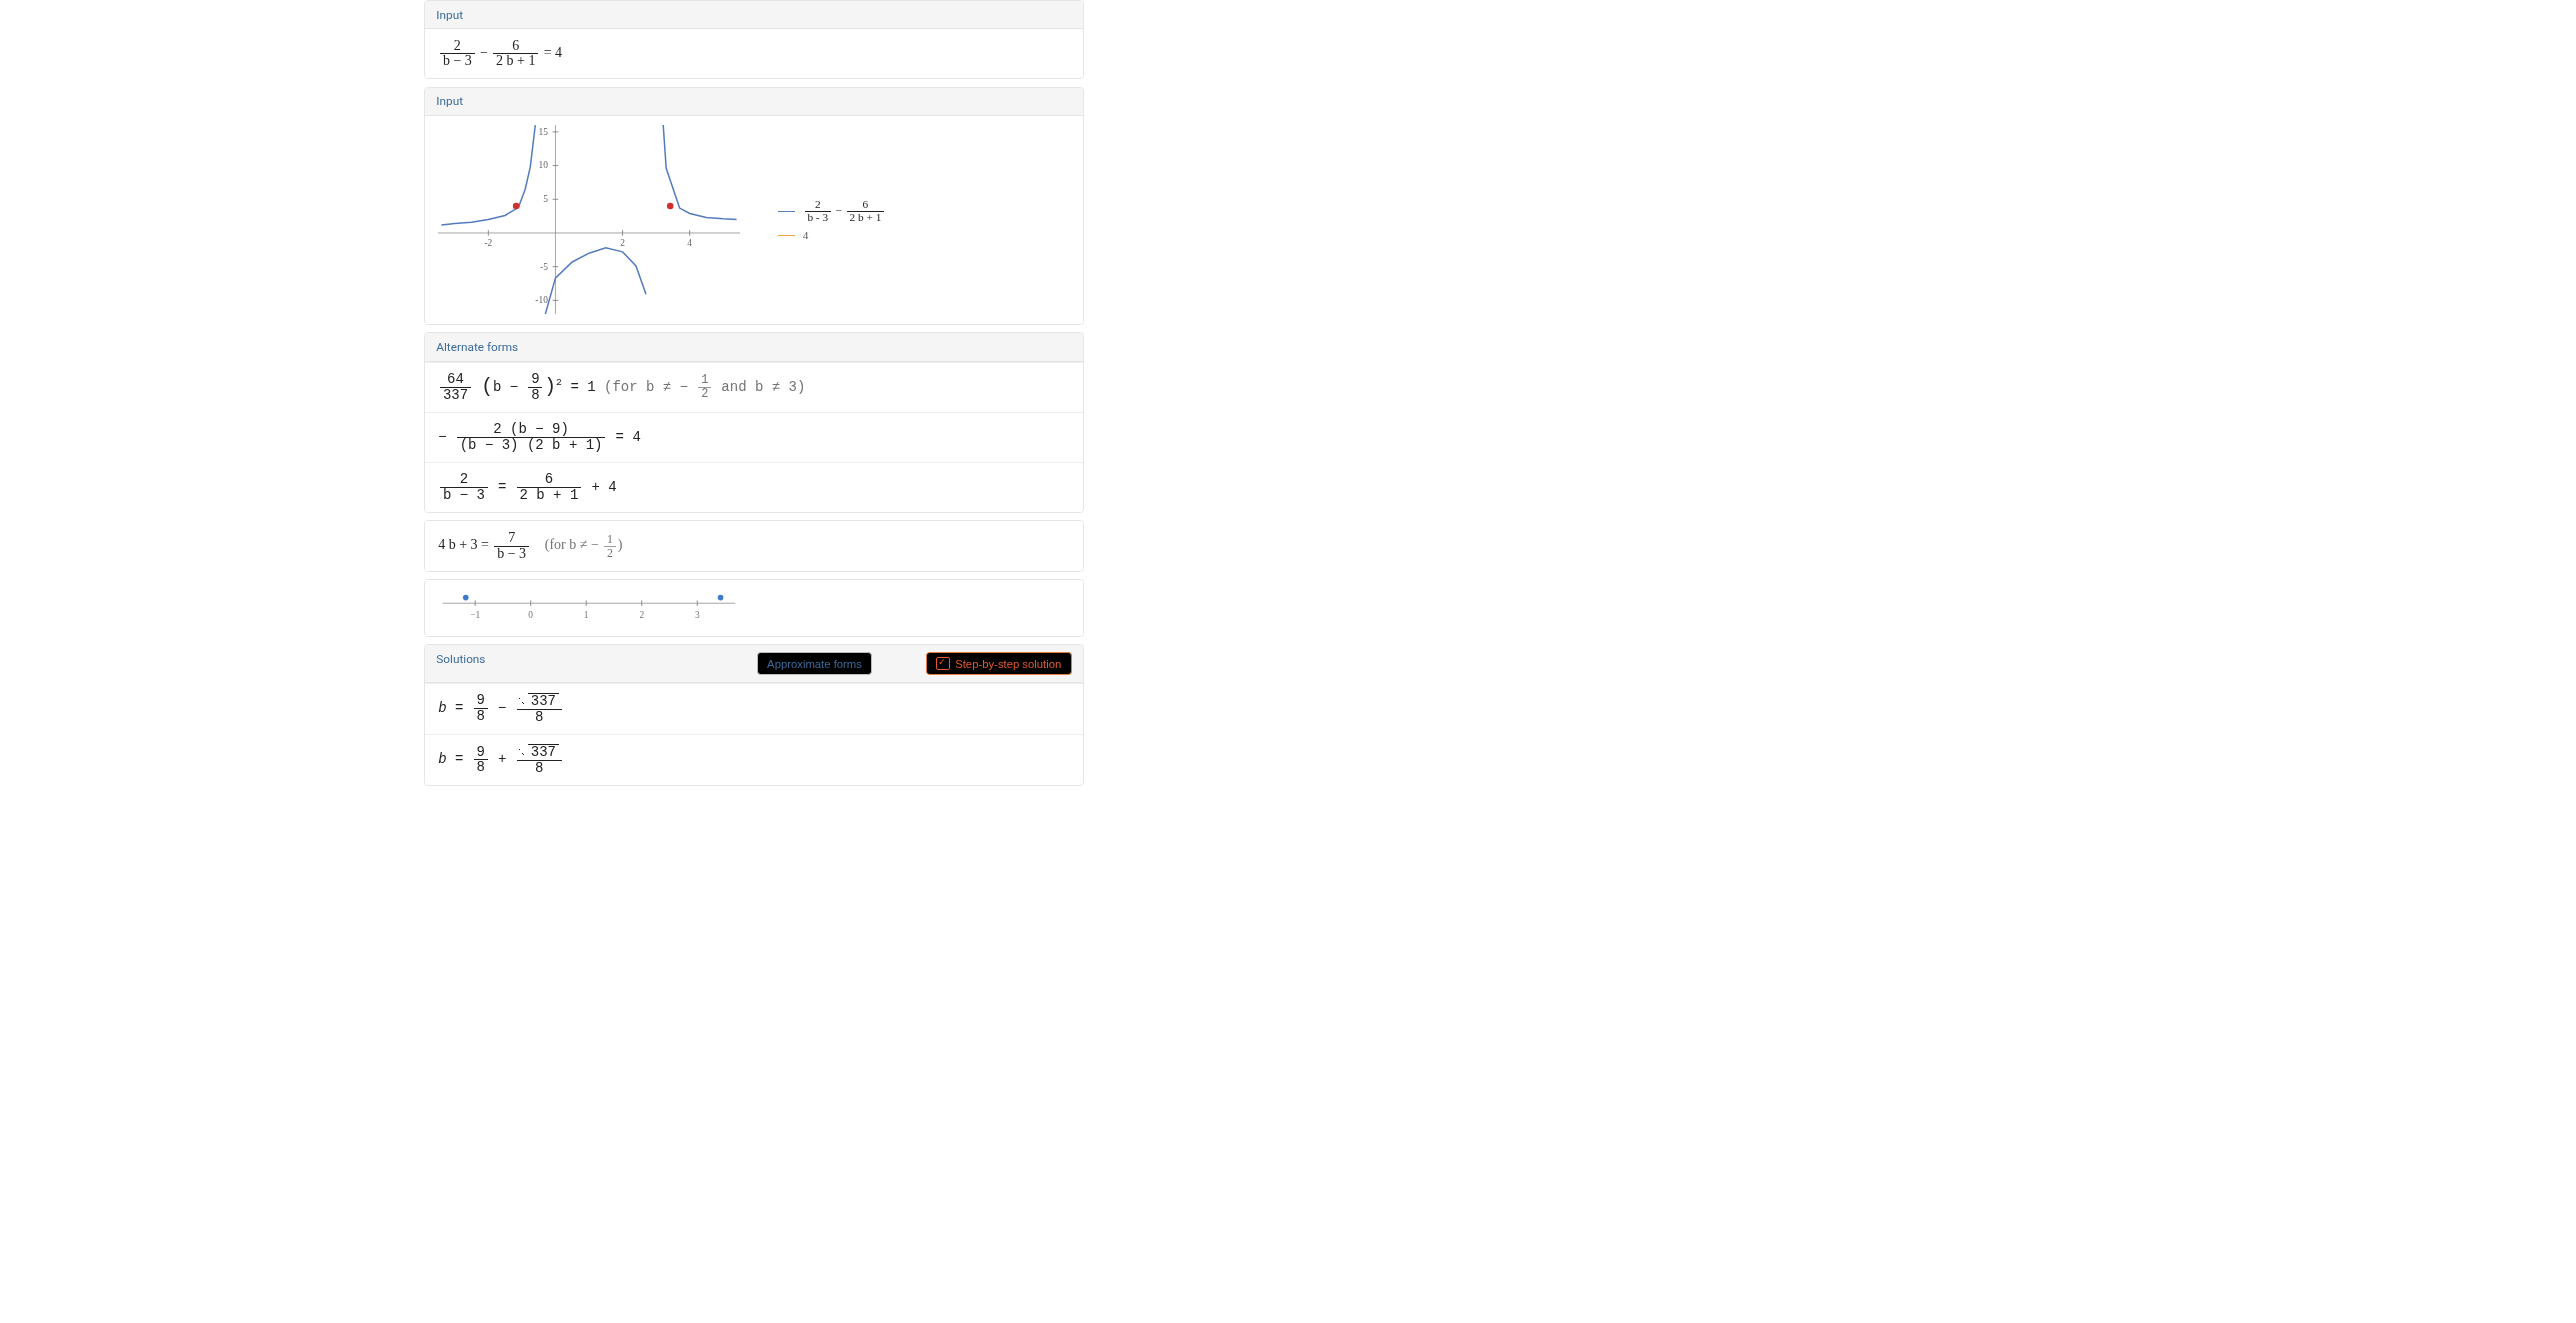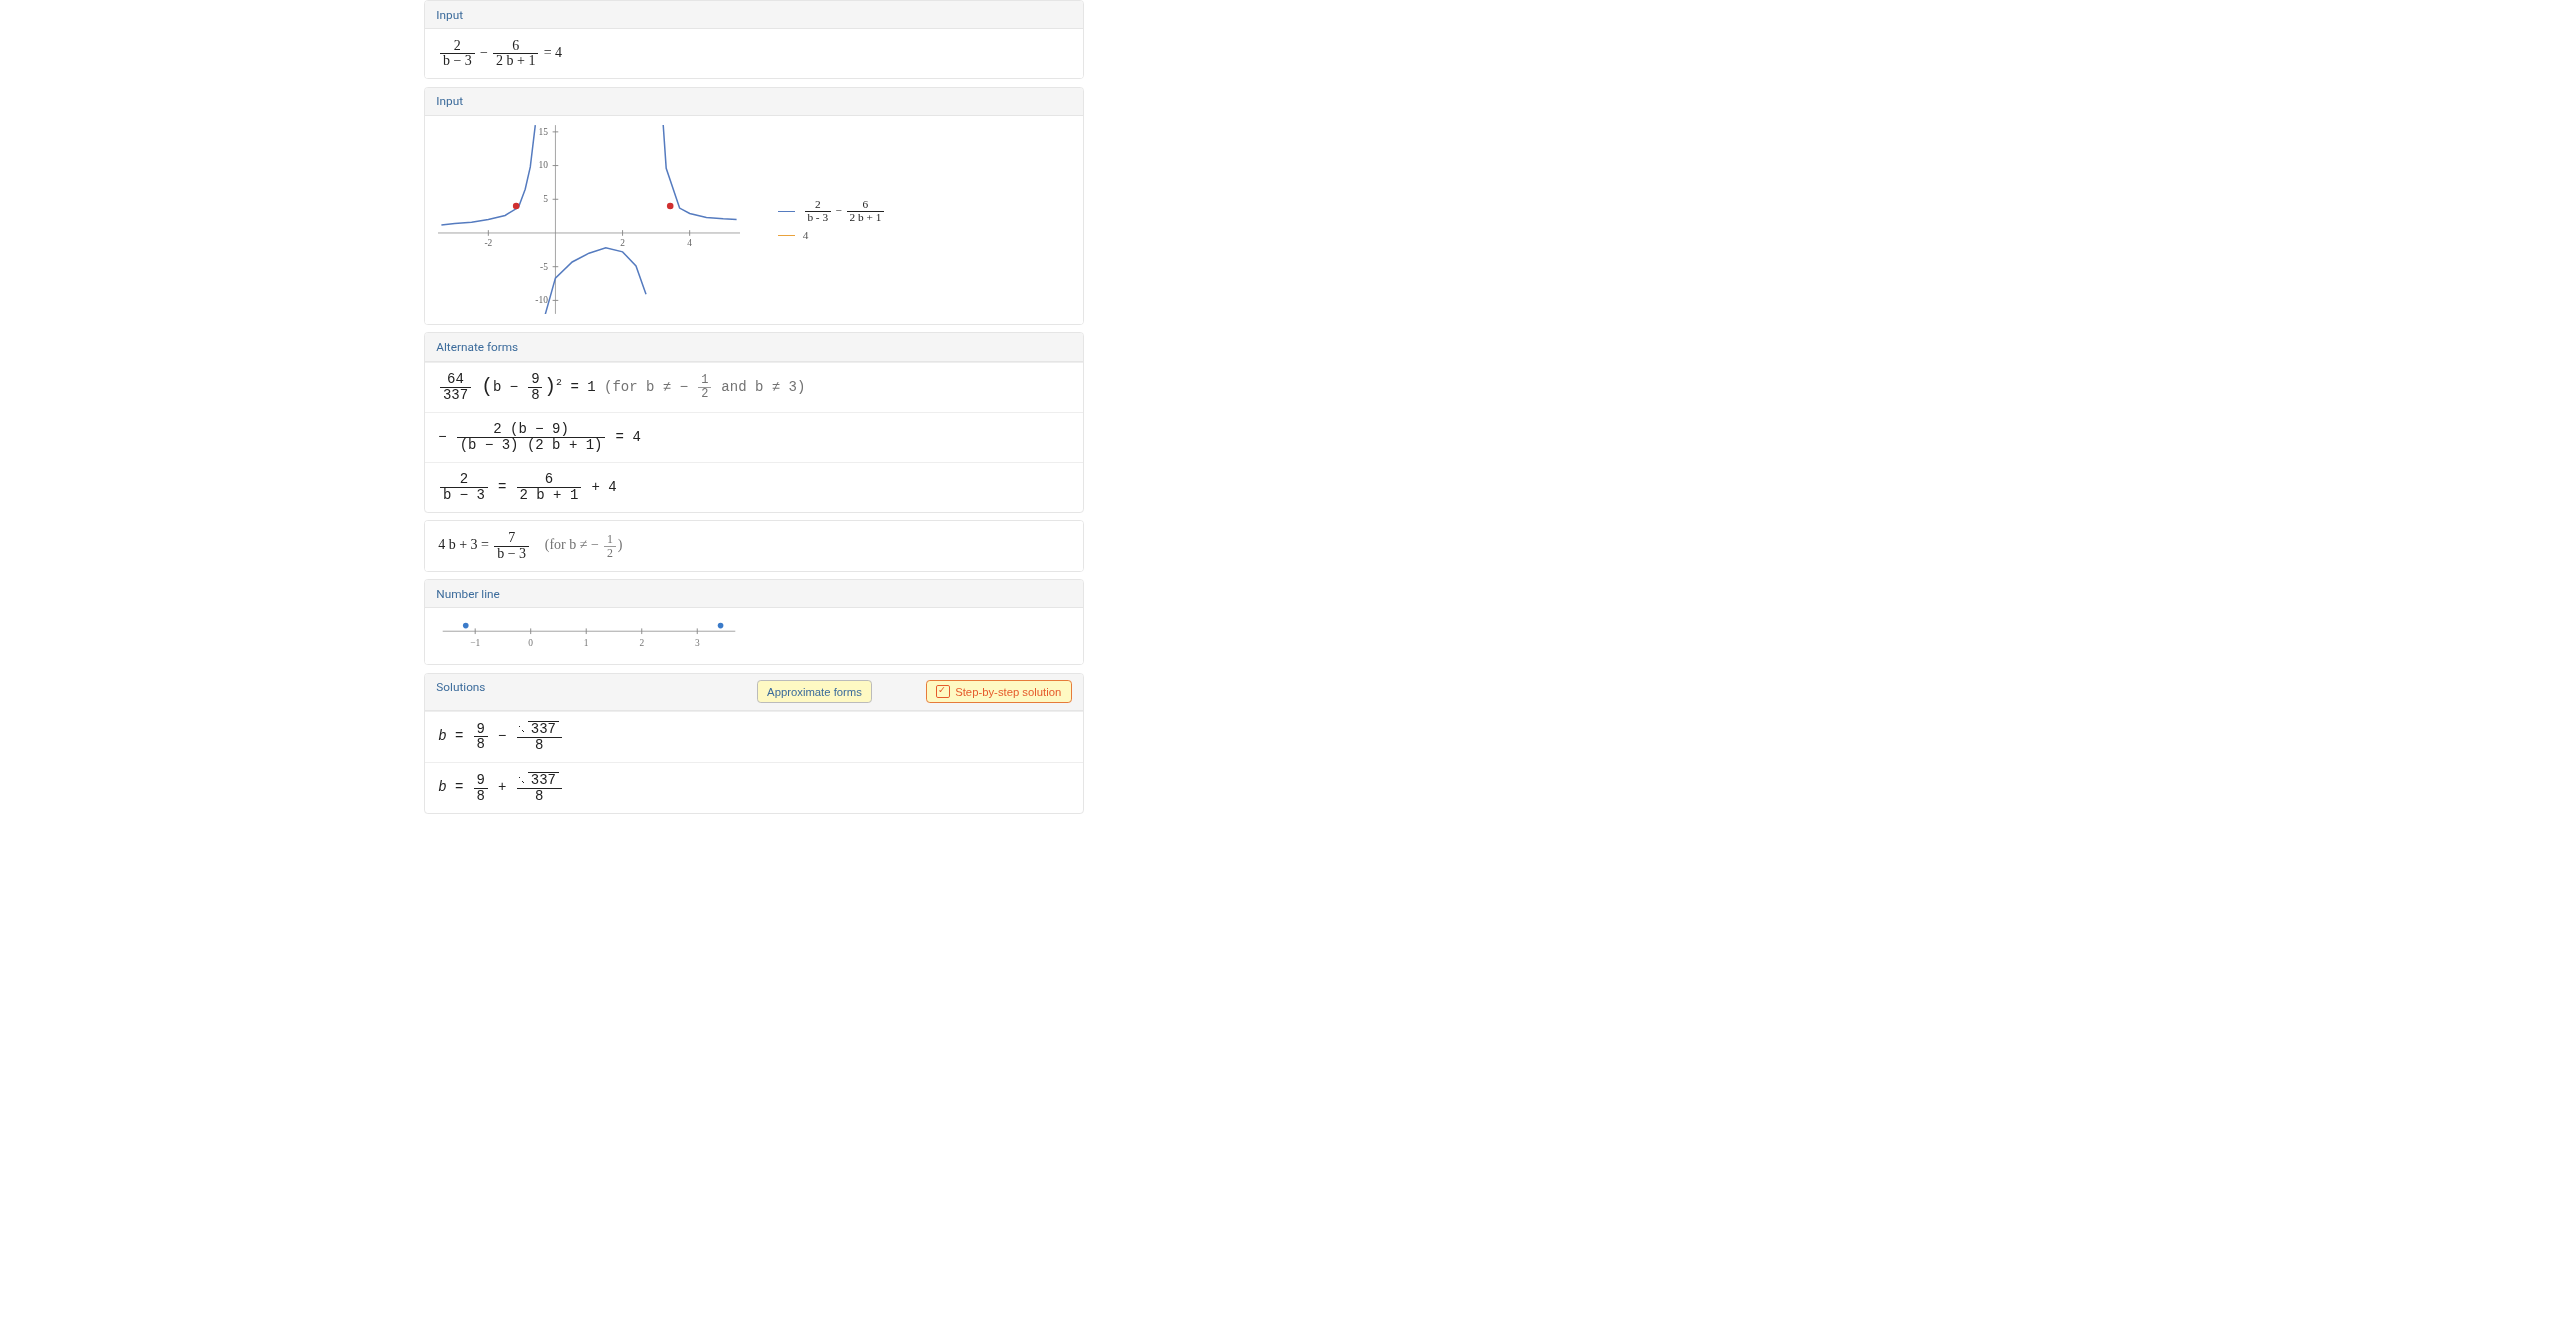--- a/index.html
+++ b/index.html
@@ -3,21 +3,21 @@
 <meta charset="utf-8">
 <style>
   html,body{margin:0;padding:0;background:#fff;font-family:-apple-system,BlinkMacSystemFont,"Segoe UI",Roboto,Helvetica,Arial,sans-serif;font-size:12.3px;color:#222;}
   .page{width:660px;margin-left:424px;margin-top:0;}
   .pod{background:#fff;border:0.9px solid #e5e5e5;border-radius:3.8px;overflow:hidden;margin-bottom:7.5px;}
   .pod-header{background:#f5f5f5;padding:6.6px 11.3px;color:#3b6b9b;font-size:11.8px;border-bottom:0.9px solid #e5e5e5;display:flex;align-items:flex-start;justify-content:space-between;}
   .pod-header .buttons{display:flex;gap:7.5px;}
   .pod-content{padding:9.4px 13.2px;background:#fff;}
   .subpod{border-top:0.9px solid #eee;}
   .subpod .inner{padding:9.4px 13.2px;font-family:Liberation Mono, monospace;}
-  .btn{border:0.9px solid #bbb;border-radius:3.8px;padding:3.8px 9.4px;font-size:11.3px;background:#fef9c3;color:#3b6b9b;cursor:pointer;}
+  .btn{border:0.9px solid #bbb;border-radius:3.8px;padding:3.8px 9.4px;font-size:11.3px;background:#000000;color:#3b6b9b;cursor:pointer;}
   .btn.primary{border-color:#e67b3a;color:#e55a2b;margin-left:46px;}
   .check{display:inline-block;width:11.3px;height:11.3px;border:0.9px solid #e55a2b;border-radius:1.9px;margin-right:5.7px;vertical-align:-1.9px;position:relative;}
   .check::after{content:"✓";position:absolute;top:-1.9px;left:0.9px;font-size:9.4px;color:#e55a2b;}
   
   .expr{font-family:"Times New Roman",Georgia,serif;font-size:14px;color:#222;white-space:nowrap;}
   .expr .gray{color:#737373;}
   .frac{display:inline-block;vertical-align:middle;text-align:center;margin:0 1.9px;}
   .frac .top{display:block;padding:0 2.8px;line-height:1.05;}
   .frac .bot{display:block;border-top:0.9px solid #222;padding:0 2.8px;line-height:1.05;}
   .paren{display:inline-block;vertical-align:middle;}
@@ -116,23 +116,20 @@
 
   <div class="pod">
     <div class="pod-content expr">
       <span>4 b + 3 = </span><span class="frac"><span class="top">7</span><span class="bot">b − 3</span></span>
       &nbsp;&nbsp;
       <span class="gray"><span>(for b ≠ − </span><span class="frac" style="font-size:0.85em;"><span class="top">1</span><span class="bot" style="border-color:#999;">2</span></span><span>)</span></span>
     </div>
   </div>
 
   <div class="pod">
-    <div class="pod-header">
-      <span>Number line</span>
-    </div>
     <div class="pod-content">
       <svg id="numberline-svg" width="302" height="34" viewBox="0 0 320 36" style="font-size:13px">
           <line x1="5" y1="14" x2="315" y2="14" stroke="#888" stroke-width="0.8"></line>
           <line x1="39.411764705882355" y1="11" x2="39.411764705882355" y2="17" stroke="#888"></line>
           <text x="39.411764705882355" y="30" text-anchor="middle" font-size="10" fill="#777" font-family="Times">−1</text>
           <line x1="98.23529411764706" y1="11" x2="98.23529411764706" y2="17" stroke="#888"></line>
           <text x="98.23529411764706" y="30" text-anchor="middle" font-size="10" fill="#777" font-family="Times">0</text>
           <line x1="157.05882352941177" y1="11" x2="157.05882352941177" y2="17" stroke="#888"></line>
           <text x="157.05882352941177" y="30" text-anchor="middle" font-size="10" fill="#777" font-family="Times">1</text>
           <line x1="215.88235294117646" y1="11" x2="215.88235294117646" y2="17" stroke="#888"></line>

